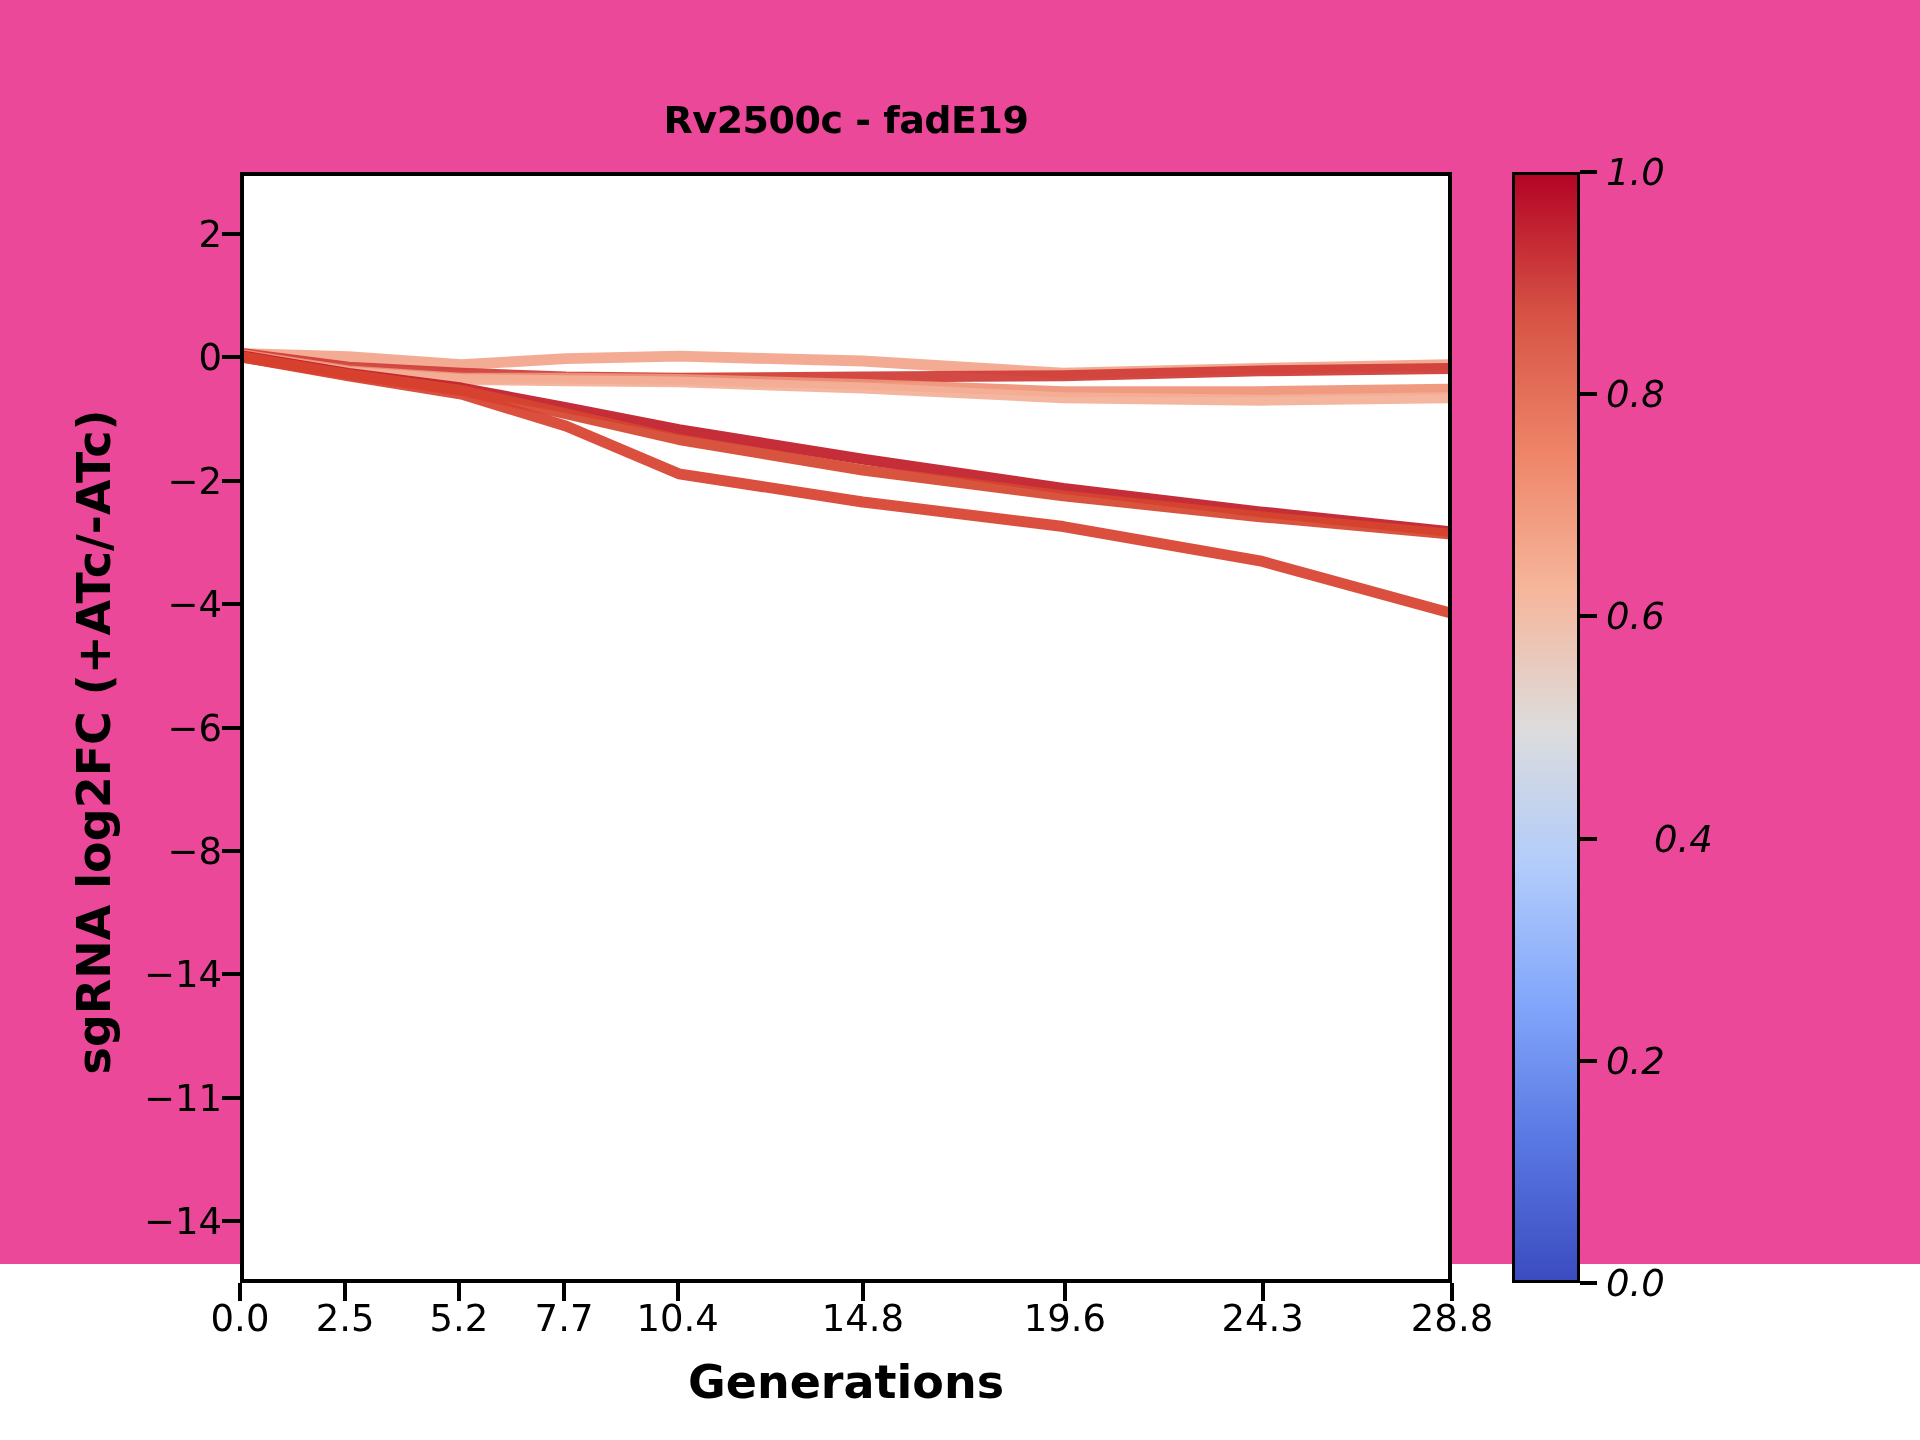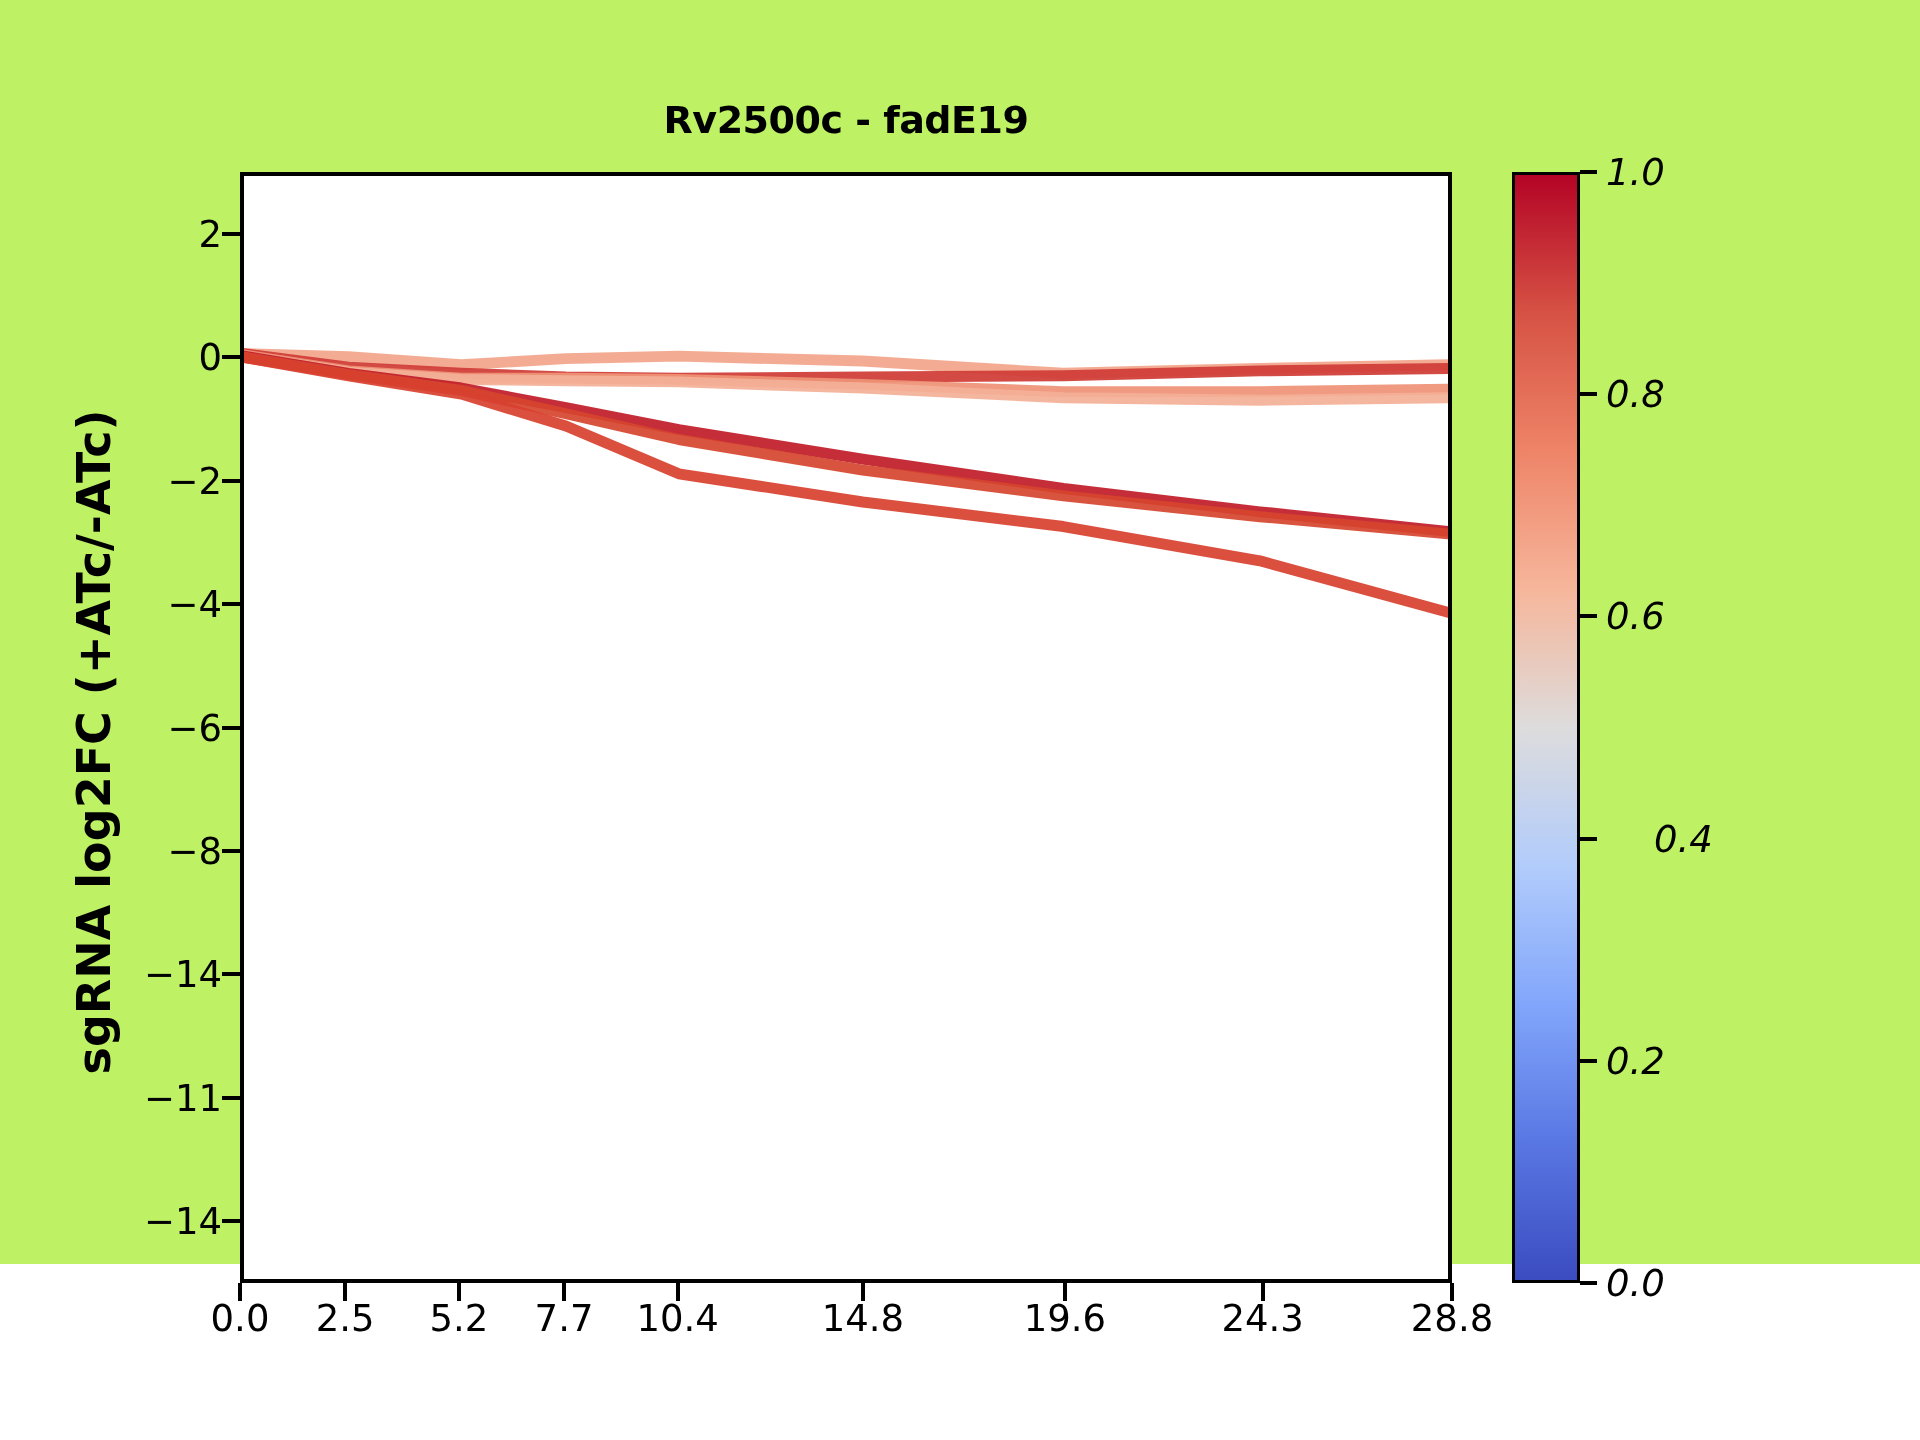--- a/index.html
+++ b/index.html
@@ -10,21 +10,21 @@
   body {
     width: 1920px;
     height: 1440px;
     font-family: "DejaVu Sans", sans-serif;
     overflow: hidden;
   }
   #figure {
     position: relative;
     width: 1920px;
     height: 1264px;
-    background: #bef264;
+    background: #ec4899;
   }
   
   #chart-title {
     position: absolute;
     left: 240px;
     top: 98px;
     width: 1212px;
     text-align: center;
     font-size: 38px;
     font-weight: bold;
@@ -215,20 +215,21 @@
       <div class="xtick-mark" style="left: 862.833px;"></div>
       <div class="xtick-label" style="left: 862.833px;">14.8</div>
       <div class="xtick-mark" style="left: 1064.83px;"></div>
       <div class="xtick-label" style="left: 1064.83px;">19.6</div>
       <div class="xtick-mark" style="left: 1262.62px;"></div>
       <div class="xtick-label" style="left: 1262.62px;">24.3</div>
       <div class="xtick-mark" style="left: 1452px;"></div>
       <div class="xtick-label" style="left: 1452px;">28.8</div>
     </div>
 
+  <div id="xlabel">Generations</div>
   <div id="ylabel">sgRNA log2FC (+ATc/-ATc)</div>
 
   <div id="colorbar-wrap">
     <div id="colorbar-gradient"></div>
     <div id="colorbar-ticks">
         <div class="cbtick-mark" style="top: 1111px;"></div>
         <div class="cbtick-label" style="top: 1111px;">0.0</div>
         <div class="cbtick-mark" style="top: 888.8px;"></div>
         <div class="cbtick-label" style="top: 888.8px;">0.2</div>
         <div class="cbtick-mark" style="top: 666.6px;"></div>

